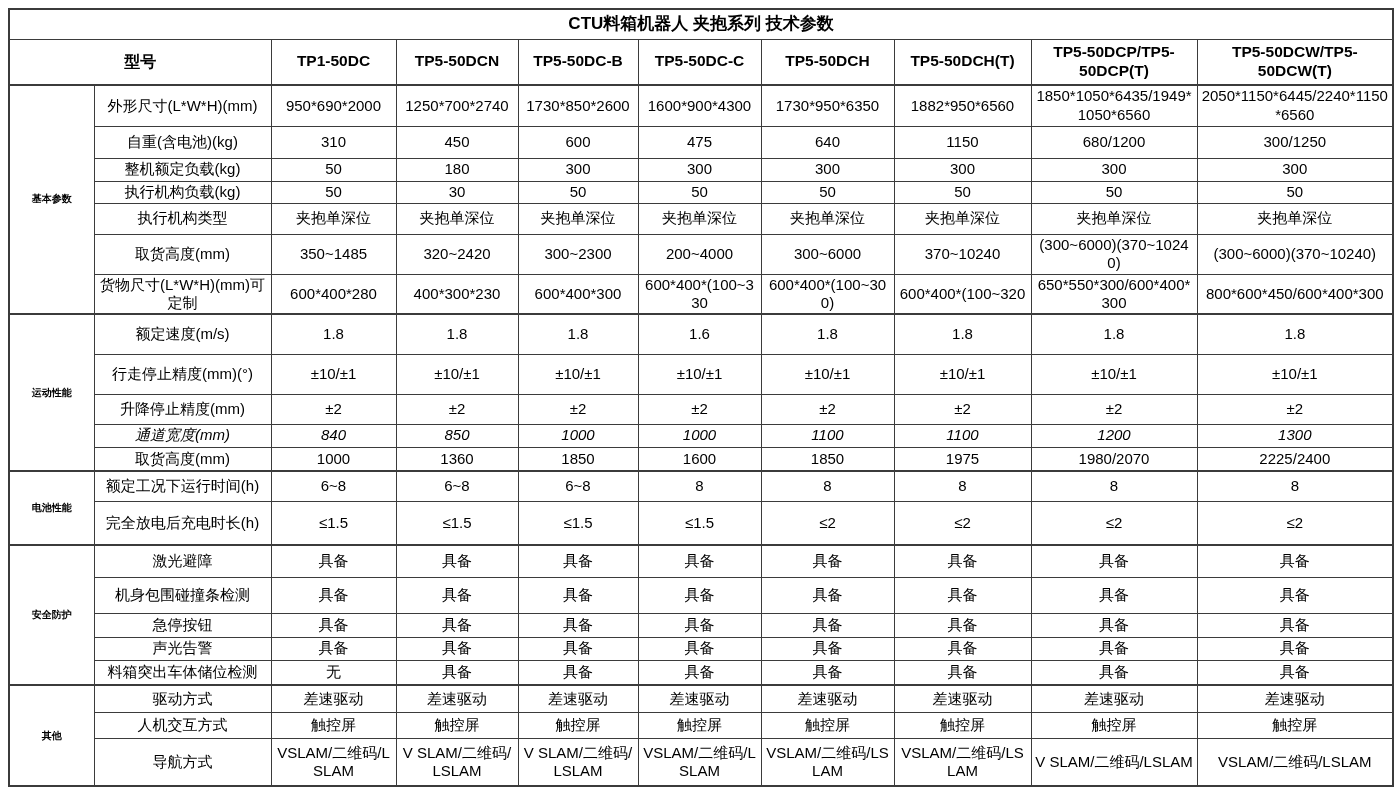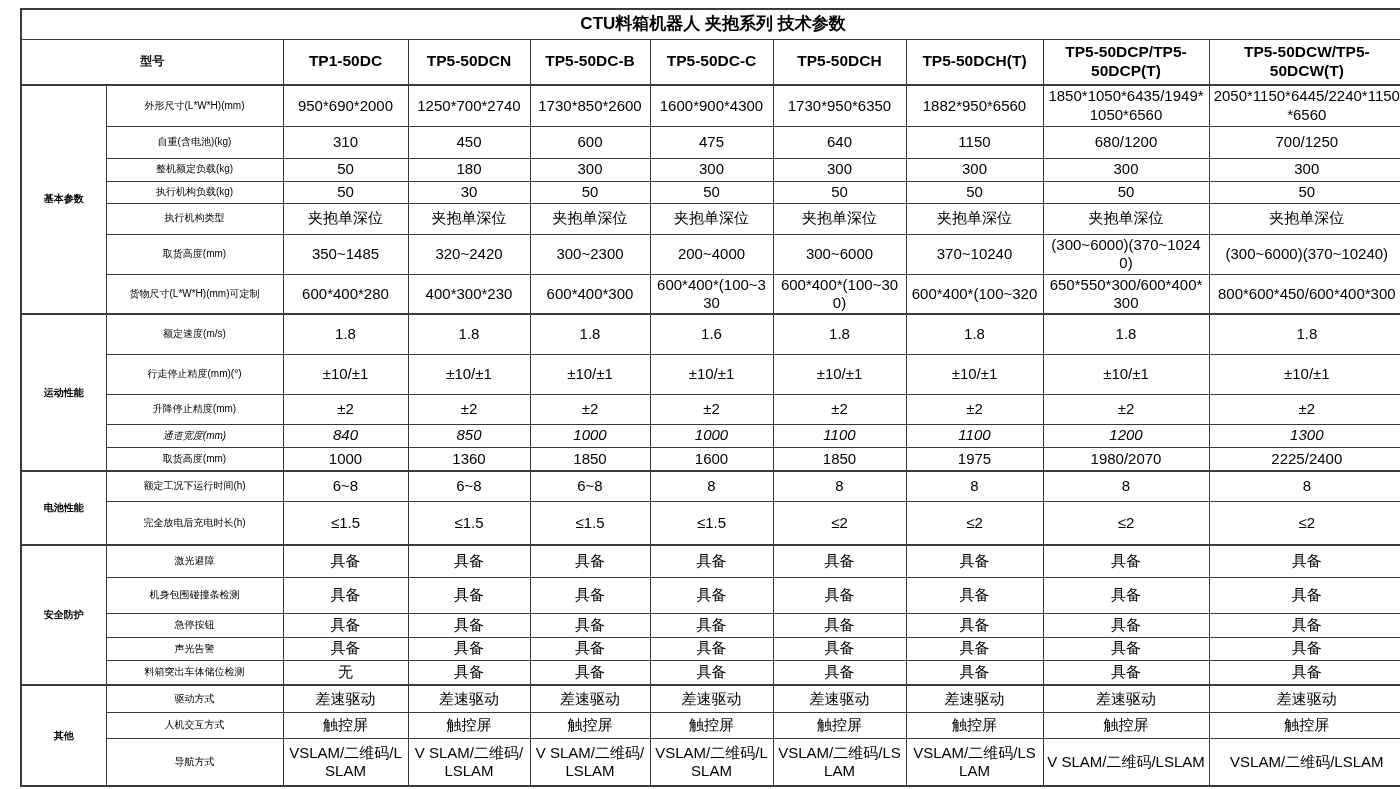--- a/index.html
+++ b/index.html
@@ -1,27 +1,27 @@
 <!DOCTYPE html>
 <html><head>
 <meta charset="utf-8">
 <style>
   html,body{margin:0;padding:0;background:#ffffff;color:#000;
     font-family:"Liberation Sans","DejaVu Sans",sans-serif;}
-  .page{width:1400px;height:789px;box-sizing:border-box;padding:8px 20px;}
+  .page{width:1400px;height:789px;box-sizing:border-box;padding:8px 8px;}
   table.spec{border-collapse:collapse;table-layout:fixed;width:1384px;
     border:2px solid #3b3b3b;}
   td,th{border:1px solid #3b3b3b;text-align:center;vertical-align:middle;
     padding:1px 3px;font-size:15px;font-weight:normal;line-height:1.22;
     box-sizing:border-box;overflow:hidden;}
   td.title-cell{font-size:17px;font-weight:bold;border-bottom:1px solid #3b3b3b;}
   th.model-h{font-weight:bold;font-size:15.5px;word-break:break-word;}
-  th.model-span{font-weight:bold;font-size:12px;}
+  th.model-span{font-weight:bold;font-size:16px;}
   td.group{font-weight:bold;font-size:10px;}
-  td.param{font-size:10px;}
+  td.param{font-size:15px;}
   td.val{word-break:break-all;}
   tr.sec-top td, tr.sec-top th{border-top:2px solid #3b3b3b;}
   tr.head-row th{border-bottom:2px solid #3b3b3b;}
 </style>
 </head>
 <body>
 
 <div class="page">
   <table class="spec">
     <colgroup id="cols">
@@ -67,21 +67,21 @@
         </tr>
         <tr style="height: 32px;">
           <td class="param">自重(含电池)(kg)</td>
           <td class="val">310</td>
           <td class="val">450</td>
           <td class="val">600</td>
           <td class="val">475</td>
           <td class="val">640</td>
           <td class="val">1150</td>
           <td class="val">680/1200</td>
-          <td class="val">700/1250</td>
+          <td class="val">300/1250</td>
         </tr>
         <tr style="height: 23px;">
           <td class="param">整机额定负载(kg)</td>
           <td class="val">50</td>
           <td class="val">180</td>
           <td class="val">300</td>
           <td class="val">300</td>
           <td class="val">300</td>
           <td class="val">300</td>
           <td class="val">300</td>

